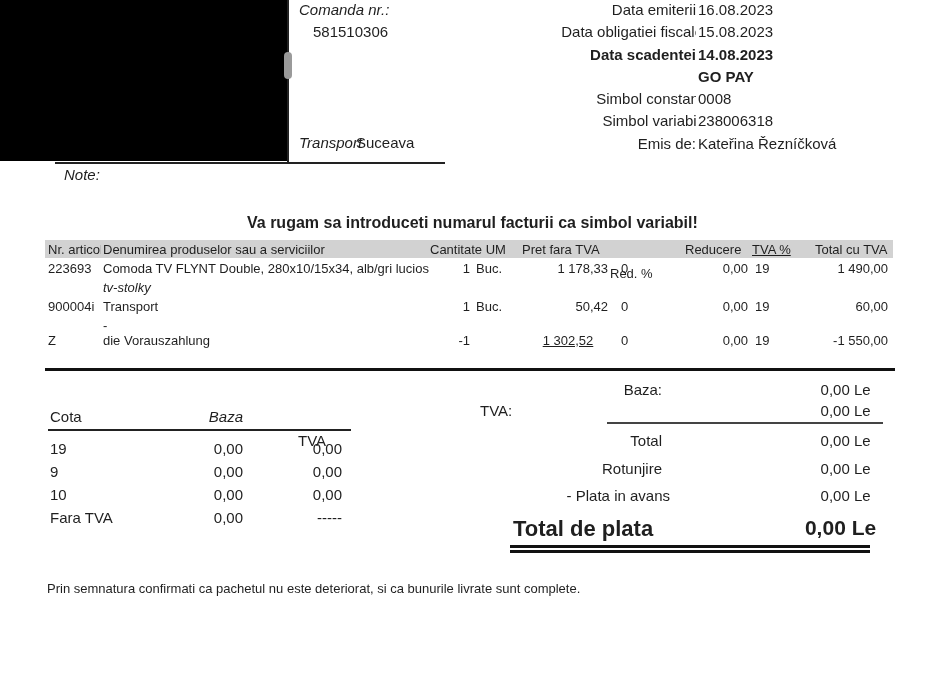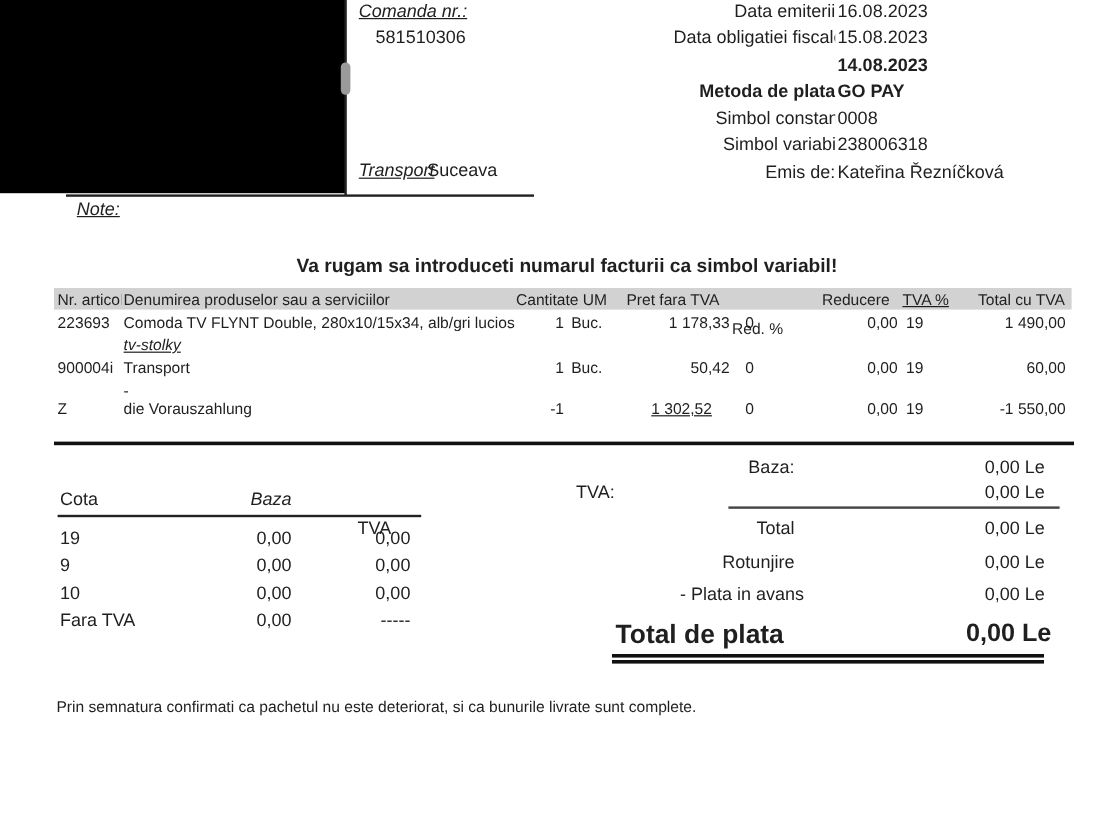--- a/index.html
+++ b/index.html
@@ -1,21 +1,21 @@
 <!DOCTYPE html>
 <html><head>
 <meta charset="utf-8">
 <style>
   html,body{margin:0;padding:0;background:#fff;}
   .page{position:relative;width:933px;height:700px;background:#ffffff;overflow:hidden;
         font-family:"Liberation Sans", sans-serif;color:#1f1f1f;}
   .abs{position:absolute;white-space:nowrap;}
   .t15{font-size:15px;line-height:17px;}
   .t13{font-size:13px;line-height:15px;}
-  .it{font-style:italic;text-decoration:underline;}
+  .it{font-style:italic;}
   .b{font-weight:bold;}
   .clip{overflow:hidden;}
   .ra{text-align:right;display:block;white-space:nowrap;}
   .cut4{margin-right:-4px;}
   .cut5{margin-right:-5px;}
   .cut7{margin-right:-7px;}
   .cut0{margin-right:0;}
   .line{position:absolute;background:#222;}
   .graybar{position:absolute;background:#d2d2d2;}
   .redact{position:absolute;background:#000;}
@@ -42,25 +42,25 @@
   <div class="abs t15 clip" style="left:380px;top:1px;width:316px;">
       <span class="ra cut0">Data emiterii</span>
     </div>
   <div class="abs t15" style="left:698px;top:1px;">16.08.2023</div>
 
   <div class="abs t15 clip" style="left:380px;top:23px;width:316px;">
       <span class="ra cut7">Data obligatiei fiscale</span>
     </div>
   <div class="abs t15" style="left:698px;top:23px;">15.08.2023</div>
 
+  <div class="abs t15 b clip" style="left:380px;top:46px;width:316px;">
+      <span class="ra cut0">Data scadentei</span>
+    </div>
   <div class="abs t15 b" style="left:698px;top:46px;">14.08.2023</div>
 
-  <div class="abs t15 b clip" style="left:380px;top:68px;width:316px;">
-      <span class="ra cut0">Metoda de plata</span>
-    </div>
   <div class="abs t15 b" style="left:698px;top:68px;">GO PAY</div>
 
   <div class="abs t15 clip" style="left:380px;top:90px;width:316px;">
       <span class="ra cut7">Simbol constant</span>
     </div>
   <div class="abs t15" style="left:698px;top:90px;">0008</div>
 
   <div class="abs t15 clip" style="left:380px;top:112px;width:316px;">
       <span class="ra cut4">Simbol variabil</span>
     </div>

